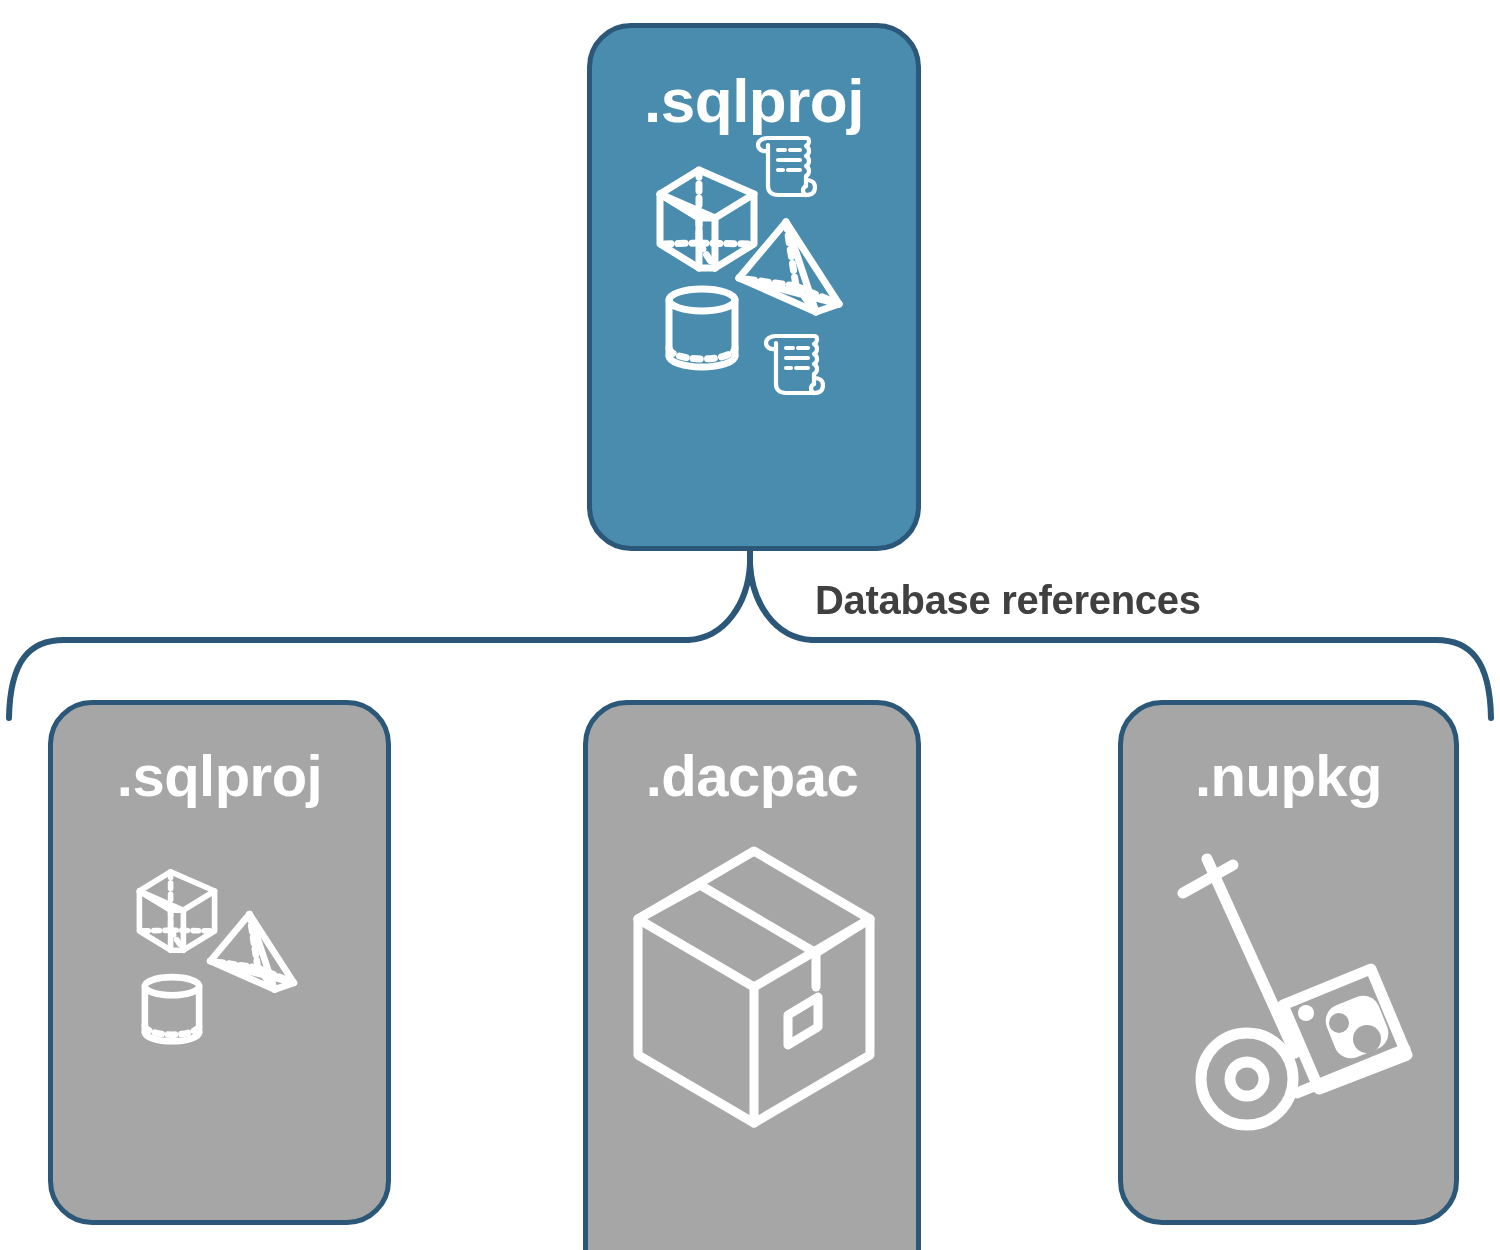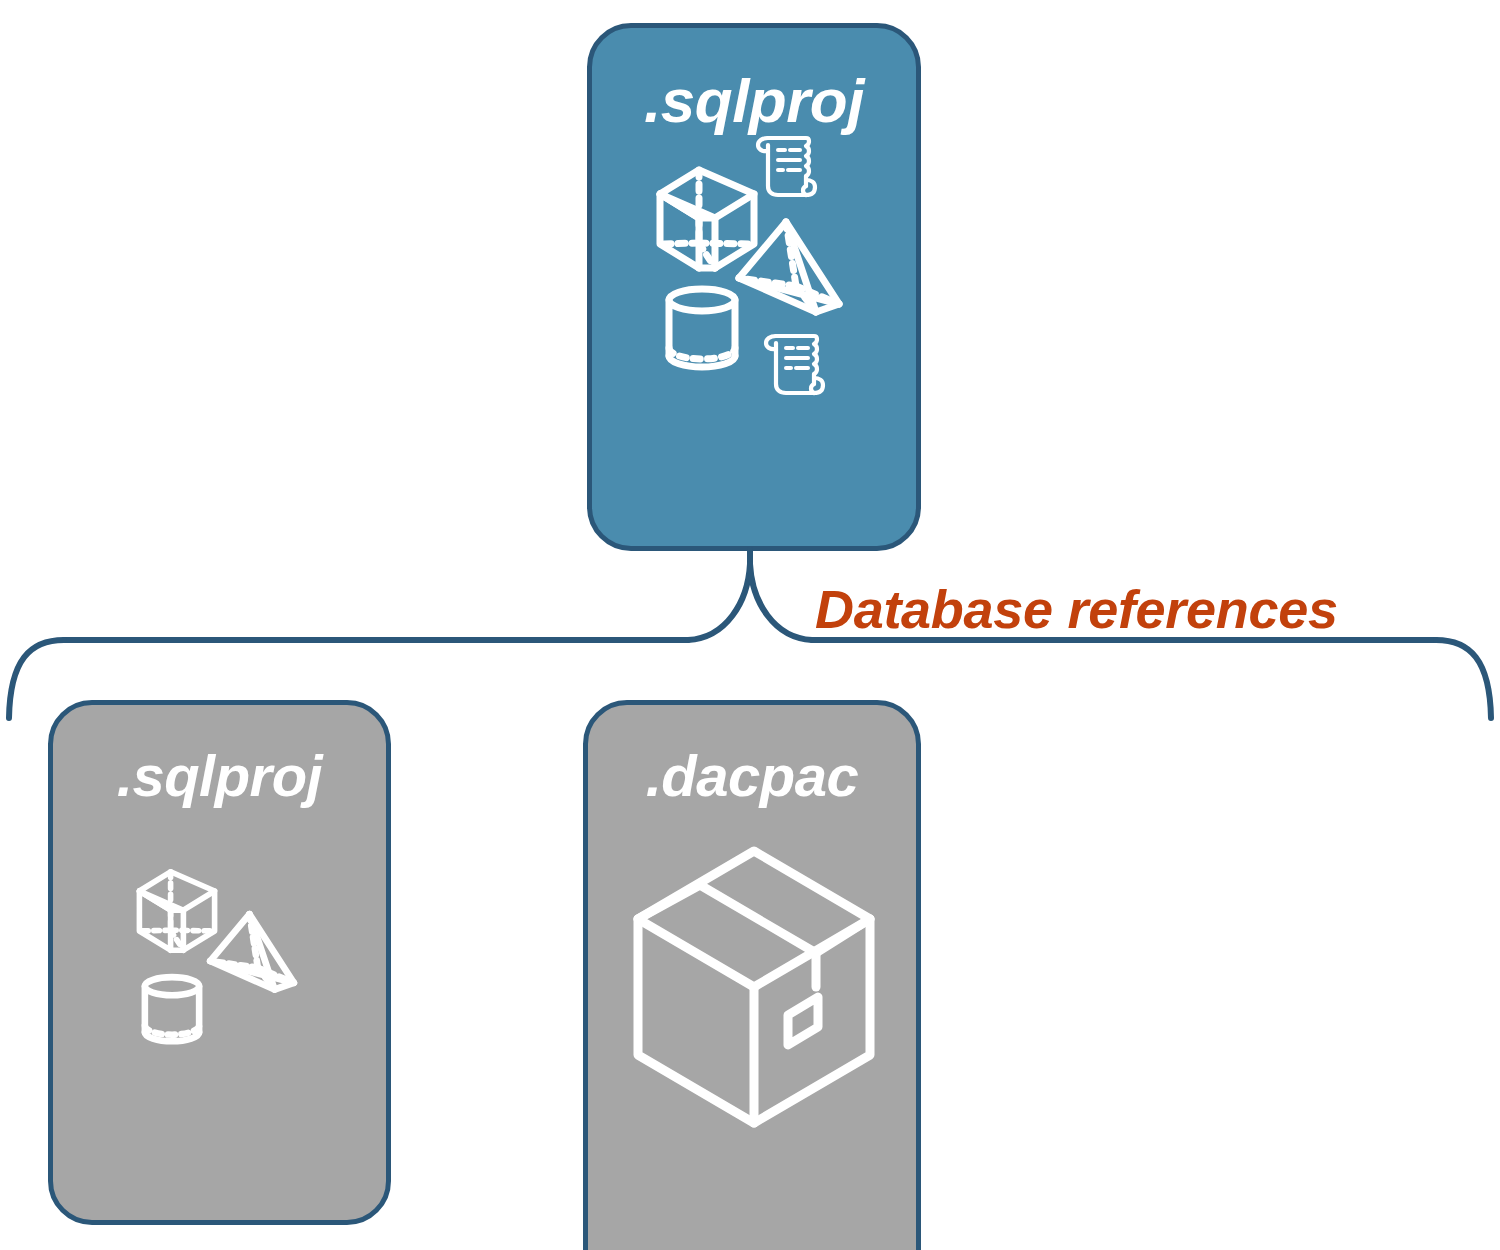--- a/index.html
+++ b/index.html
@@ -11,21 +11,20 @@
     width: 1500px;
     height: 1250px;
     font-family: "Liberation Sans", sans-serif;
     overflow: hidden;
   }
   #stage {
     position: relative;
     width: 1500px;
     height: 1250px;
     background: #ffffff;
-    font-style: italic;
   }
   .node {
     position: absolute;
     box-sizing: border-box;
     border-radius: 44px;
     border: 5px solid #2b5779;
     display: flex;
     flex-direction: column;
     align-items: center;
   }
@@ -74,22 +73,22 @@
     position: absolute;
     left: 0; top: 540px;
     width: 1500px; height: 200px;
     pointer-events: none;
   }
 
   
   #bracket-label {
     position: absolute;
     left: 815px; top: 578px;
-    color: #c2410c;
-    font-size: 54px;
+    color: #404040;
+    font-size: 40px;
     font-weight: bold;
     letter-spacing: -0.3px;
     white-space: nowrap;
   }
 </style>
 </head>
 <body>
 
 <div id="stage">
 
@@ -235,14 +234,46 @@
         <path d="M184 108 L238 74"></path>
         <path d="M68 40 L6 74"></path>
         <path d="M184 108 L184 142"></path>
 
         <path d="M156 170 L186 152 L186 182 L156 200 Z"></path>
       </svg>
 
     </div>
   </div>
 
+  <div class="node gray" id="node-nupkg">
+    <div class="node-title">.nupkg</div>
+    <div class="node-icons">
+
+      <svg style="left:46px; top:52px;" width="252" height="282" viewBox="0 0 252 282" fill="none" stroke="#ffffff" stroke-width="11" stroke-linecap="round" stroke-linejoin="round">
+
+        <path d="M14 36 L64 8"></path>
+
+        <path d="M38 2 L126 196"></path>
+
+        <circle cx="78" cy="222" r="46"></circle>
+        <circle cx="78" cy="222" r="17"></circle>
+
+        <path d="M128 236 L236 192"></path>
+      </svg>
+
+      <svg style="left:152px; top:158px;" width="140" height="130" viewBox="0 0 140 130" fill="none" stroke="#ffffff" stroke-width="11" stroke-linecap="round" stroke-linejoin="round">
+
+        <path d="M8 42 L96 6 L132 92 L44 126 Z"></path>
+
+        <g fill="#ffffff" stroke="none">
+          <rect x="54" y="36" width="56" height="56" rx="17" transform="rotate(-22 82 64)"></rect>
+          <circle cx="31" cy="50" r="8"></circle>
+        </g>
+        <g fill="#a6a6a6" stroke="none">
+          <circle cx="64" cy="60" r="10"></circle>
+          <circle cx="92" cy="76" r="14"></circle>
+        </g>
+      </svg>
+
+    </div>
+  </div>
 
 </div>
 
 </body></html>

